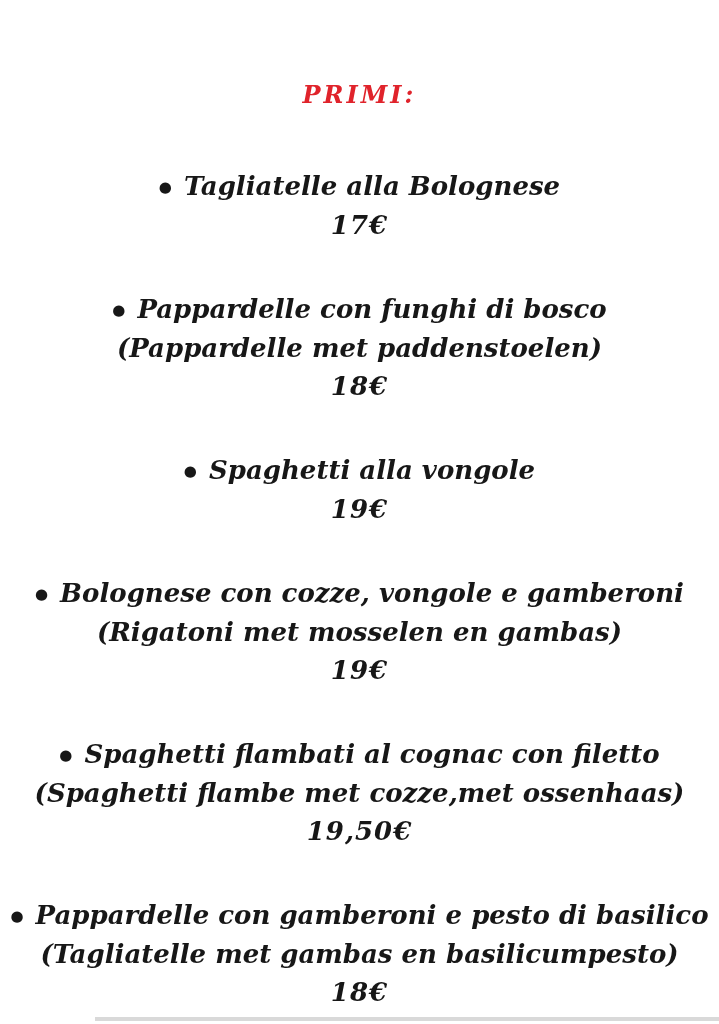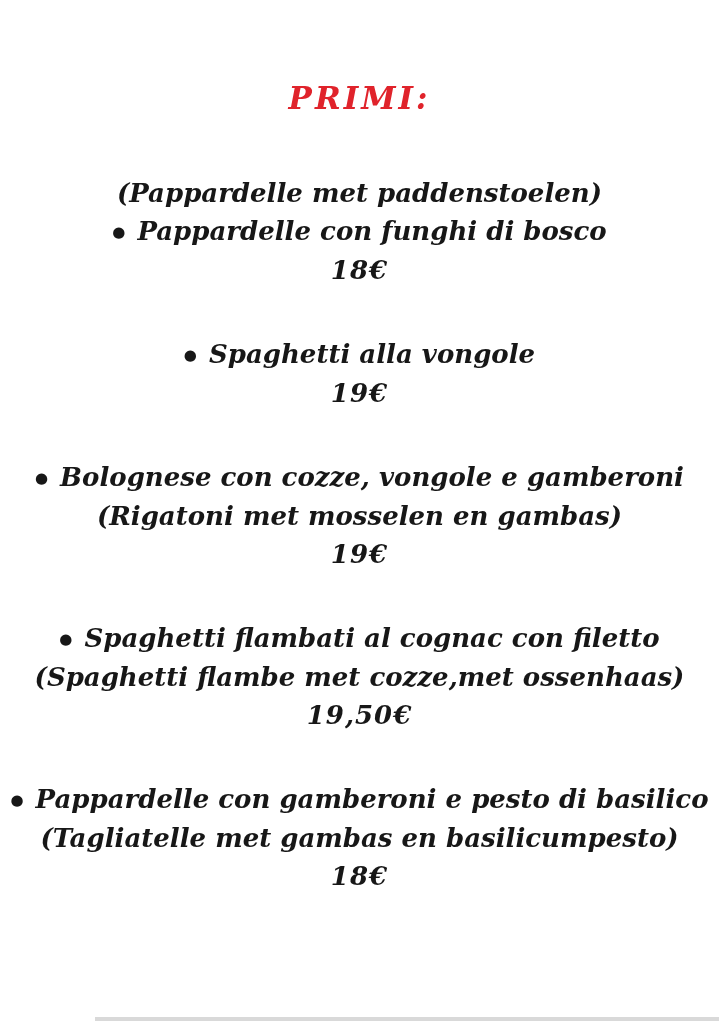--- a/index.html
+++ b/index.html
@@ -18,21 +18,21 @@
   }
   .content {
     display: flex;
     flex-direction: column;
     align-items: center;
     text-align: center;
     padding-top: 80px;
   }
   .title {
     color: #e0232b;
-    font-size: 31px;
+    font-size: 24px;
     font-weight: bold;
     font-style: italic;
     letter-spacing: 3px;
     margin: 0 0 12px 0;
   }
   .item {
     margin-top: 46px;
     color: #171717;
     font-style: italic;
     font-weight: bold;
@@ -62,24 +62,28 @@
   }
 </style>
 </head>
 <body>
 
 <div class="page">
   <div class="content">
 
     <h1 class="title">PRIMI:</h1>
 
+    <div class="item">
+      <div class="line name"><span class="bullet">●</span><span>Tagliatelle alla Bolognese</span></div>
+      <div class="line price">17€</div>
+    </div>
 
     <div class="item">
+      <div class="line name"><span class="bullet">●</span><span>Pappardelle con funghi di bosco</span></div>
       <div class="line translation">(Pappardelle met paddenstoelen)</div>
-      <div class="line name"><span class="bullet">●</span><span>Pappardelle con funghi di bosco</span></div>
       <div class="line price">18€</div>
     </div>
 
     <div class="item">
       <div class="line name"><span class="bullet">●</span><span>Spaghetti alla vongole</span></div>
       <div class="line price">19€</div>
     </div>
 
     <div class="item">
       <div class="line name"><span class="bullet">●</span><span>Bolognese con cozze, vongole e gamberoni</span></div>

